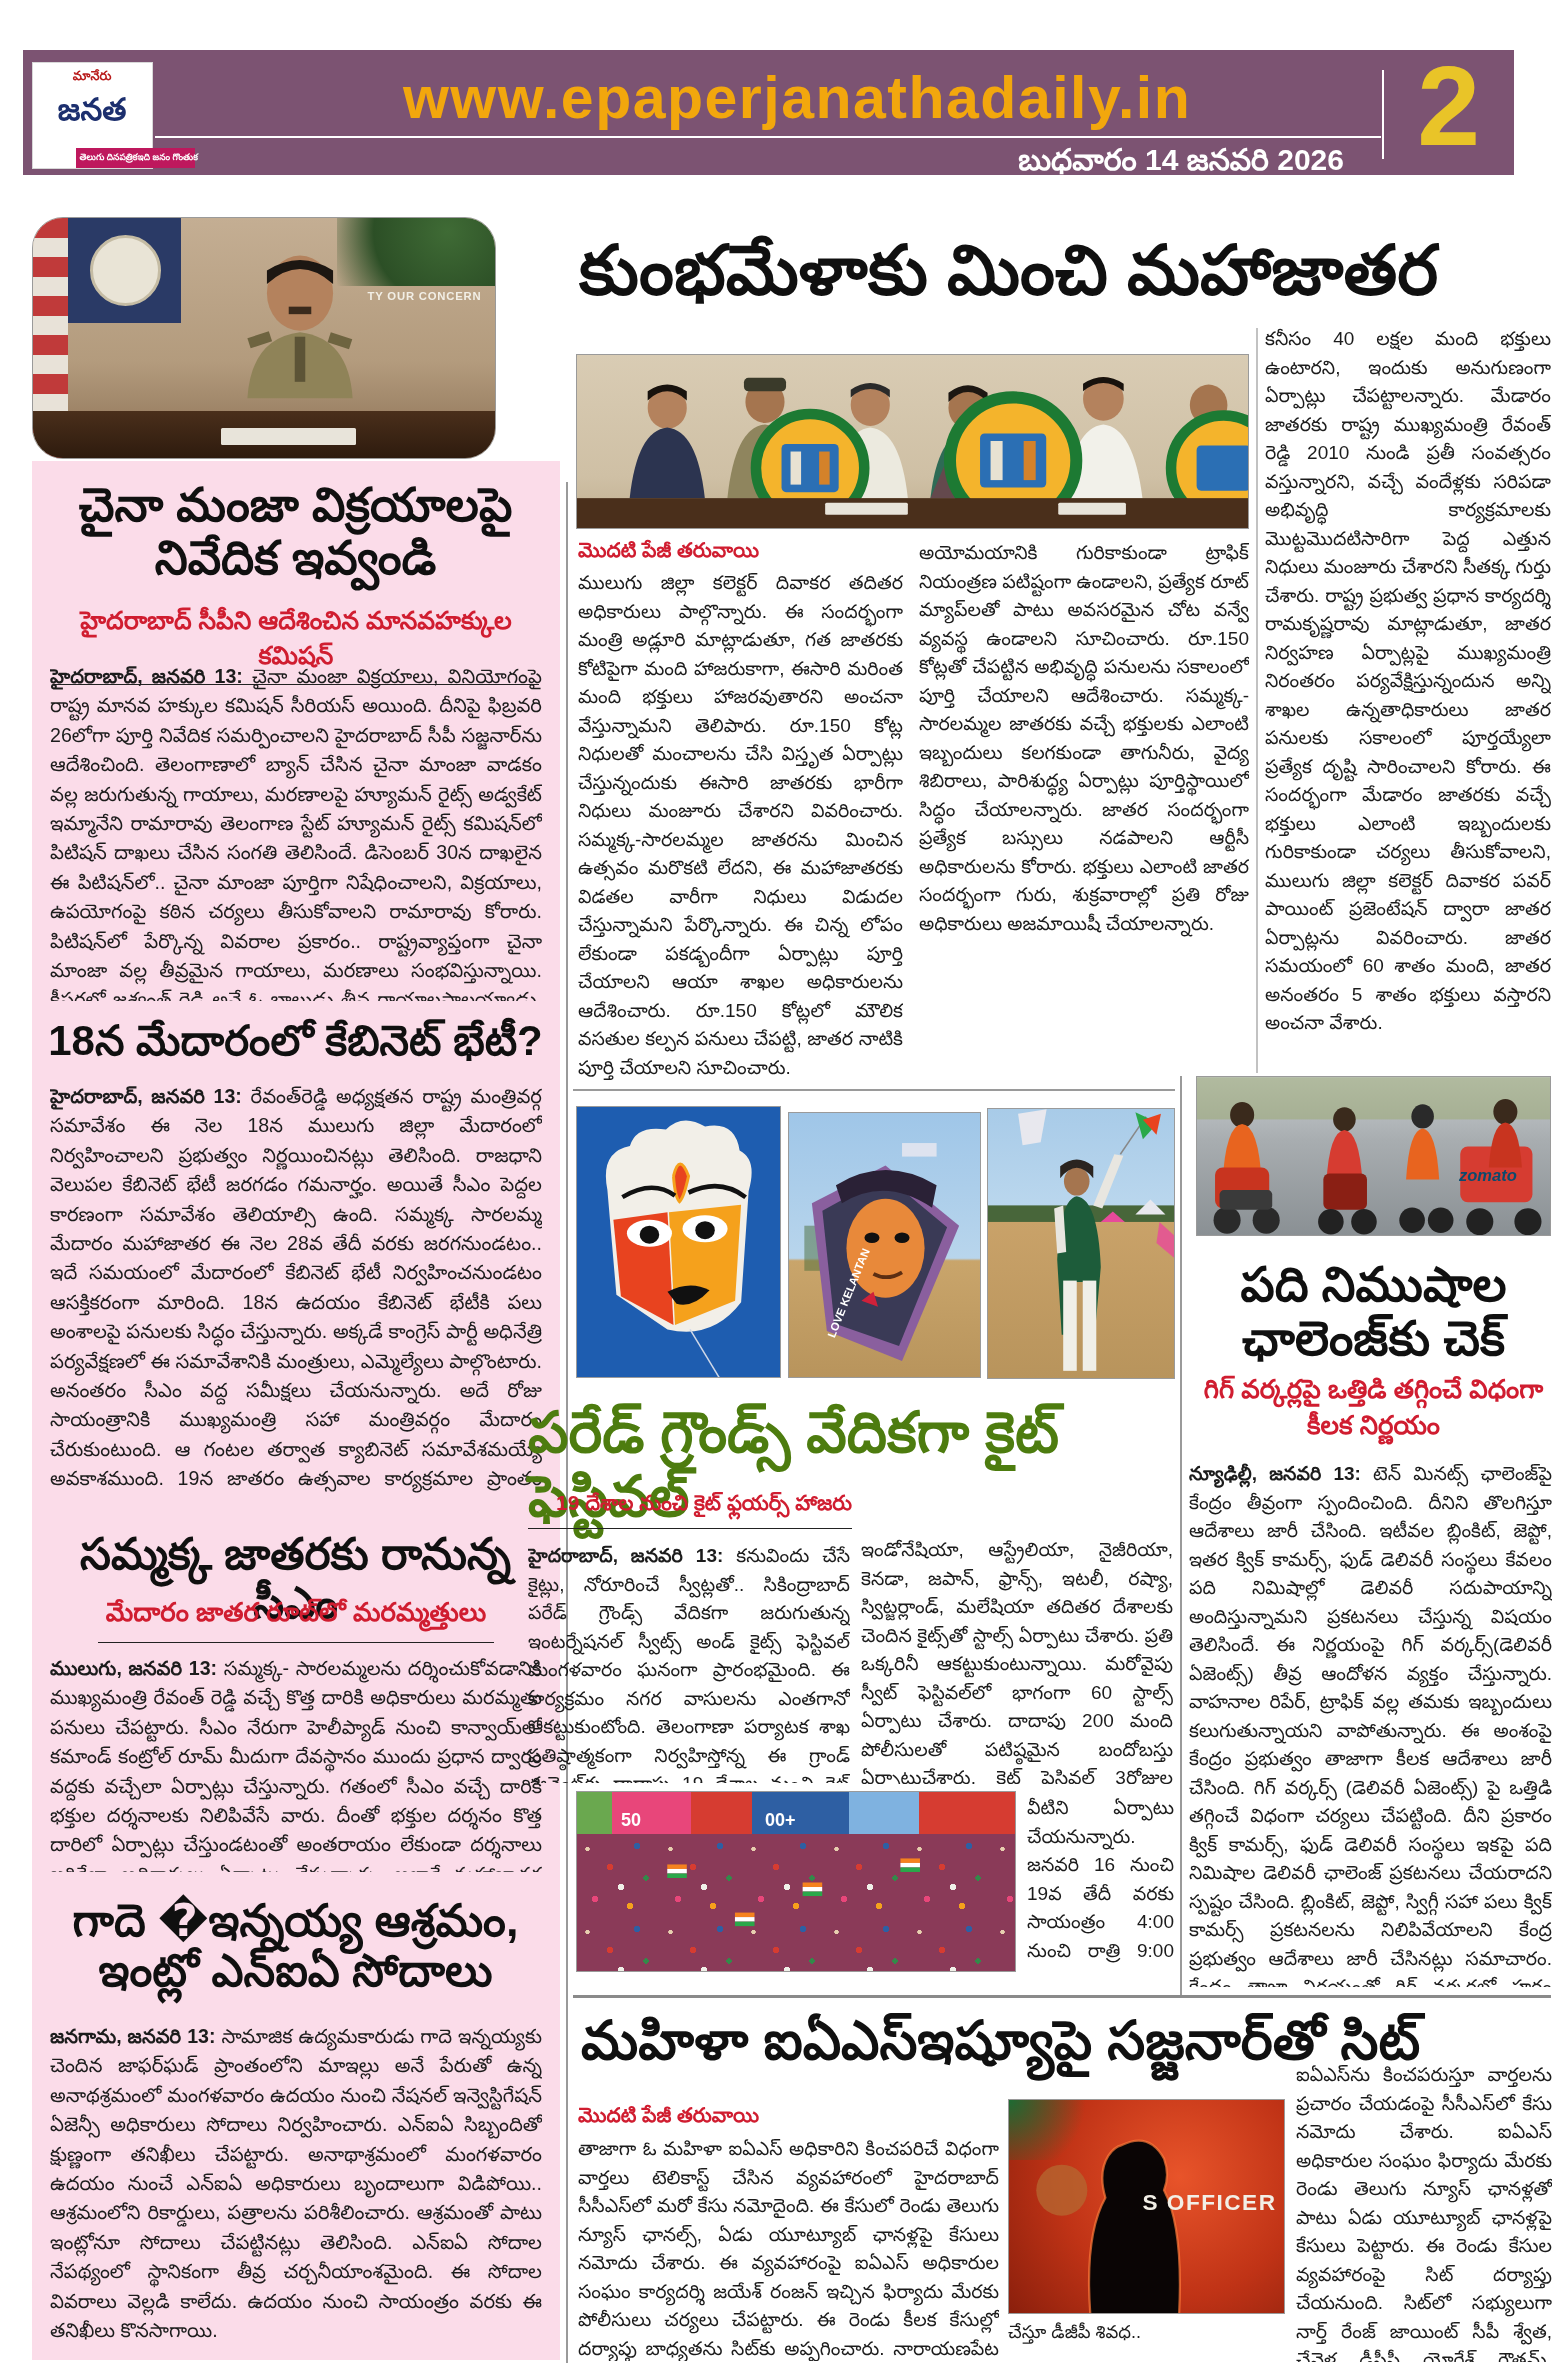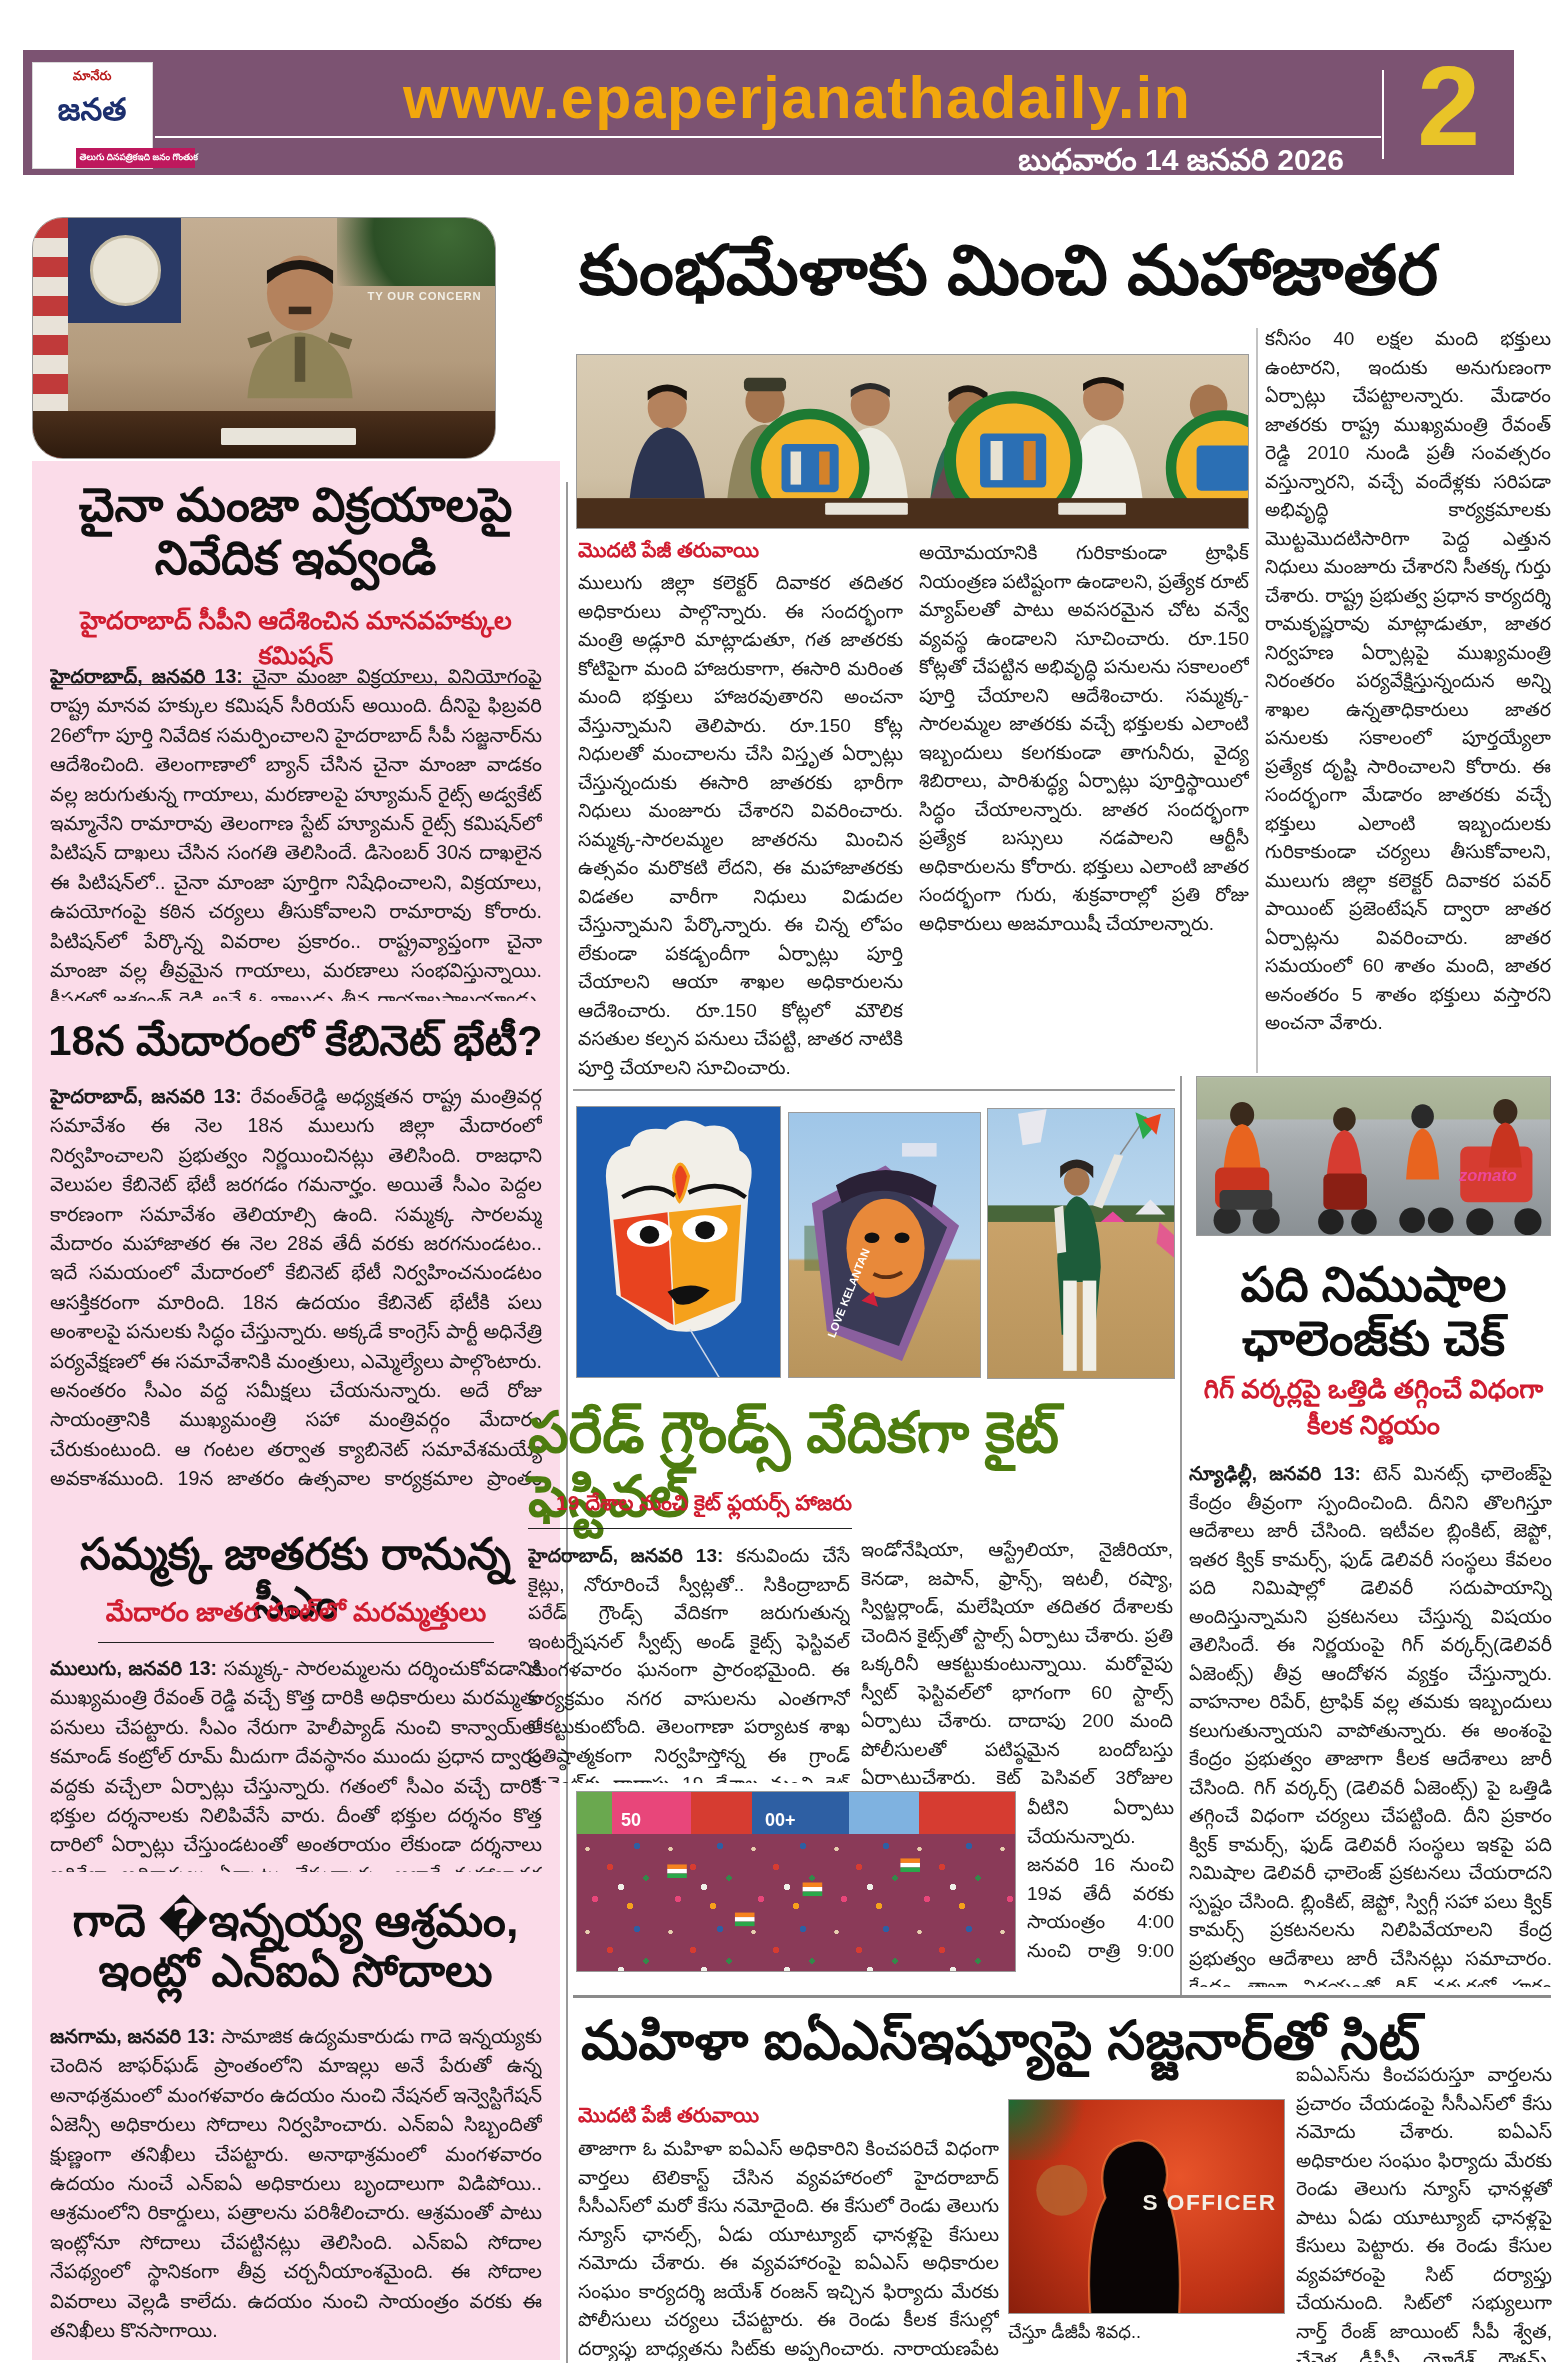--- a/index.html
+++ b/index.html
@@ -277,21 +277,21 @@
       <ellipse cx="300" cy="52" rx="15" ry="16" fill="#2a2a2a"></ellipse>
       <path d="M278 136 Q282 70 300 68 Q318 70 322 136 Z" fill="#e8641f"></path>
       <circle cx="286" cy="190" r="17" fill="#222"></circle>
         <circle cx="324" cy="190" r="17" fill="#222"></circle>
       <rect x="350" y="92" width="96" height="74" rx="10" fill="#d63c31"></rect>
       <ellipse cx="410" cy="46" rx="16" ry="17" fill="#3a2a1c"></ellipse>
       <path d="M388 120 Q392 62 410 60 Q428 62 432 120 Z" fill="#c8341f"></path>
       <circle cx="376" cy="192" r="18" fill="#222"></circle>
         <circle cx="440" cy="192" r="18" fill="#222"></circle>
     </svg>
-    <span style="position:absolute;right:33px;top:89px;color:#ec4899;font-weight:bold;font-size:16.6px;font-style:italic;">zomato</span>
+    <span style="position:absolute;right:33px;top:89px;color:#0c4a6e;font-weight:bold;font-size:16.6px;font-style:italic;">zomato</span>
   </div>
 
   <div class="abs headline center" style="left:1196px;top:1258px;width:355px;font-size:48px;">పది నిముషాల ఛాలెంజ్‌కు చెక్</div>
   <div class="abs red-sub" style="left:1196px;top:1371px;width:355px;font-size:26px;line-height:1.4;">గిగ్ వర్కర్లపై ఒత్తిడి తగ్గించే విధంగా కీలక నిర్ణయం</div>
   <div class="abs body-text" style="left:1189px;top:1460px;width:363px;height:527px;">
     <b class="lead">న్యూఢిల్లీ, జనవరి 13:</b>
     <span>టెన్ మినట్స్ ఛాలెంజ్‌పై కేంద్రం తీవ్రంగా స్పందించింది. దీనిని తొలగిస్తూ ఆదేశాలు జారీ చేసింది. ఇటీవల బ్లింకిట్, జెప్టో, ఇతర క్విక్ కామర్స్, ఫుడ్ డెలివరీ సంస్థలు కేవలం పది నిమిషాల్లో డెలివరీ సదుపాయాన్ని అందిస్తున్నామని ప్రకటనలు చేస్తున్న విషయం తెలిసిందే. ఈ నిర్ణయంపై గిగ్ వర్కర్స్(డెలివరీ ఏజెంట్స్) తీవ్ర ఆందోళన వ్యక్తం చేస్తున్నారు. వాహనాల రిపేర్, ట్రాఫిక్ వల్ల తమకు ఇబ్బందులు కలుగుతున్నాయని వాపోతున్నారు. ఈ అంశంపై కేంద్రం ప్రభుత్వం తాజాగా కీలక ఆదేశాలు జారీ చేసింది. గిగ్ వర్కర్స్ (డెలివరీ ఏజెంట్స్) పై ఒత్తిడి తగ్గించే విధంగా చర్యలు చేపట్టింది. దీని ప్రకారం క్విక్ కామర్స్, ఫుడ్ డెలివరీ సంస్థలు ఇకపై పది నిమిషాల డెలివరీ ఛాలెంజ్ ప్రకటనలు చేయరాదని స్పష్టం చేసింది. బ్లింకిట్, జెప్టో, స్విగ్గీ సహా పలు క్విక్ కామర్స్ ప్రకటనలను నిలిపివేయాలని కేంద్ర ప్రభుత్వం ఆదేశాలు జారీ చేసినట్లు సమాచారం. కేంద్రం తాజా నిర్ణయంతో గిగ్ వర్కర్లలో హర్షం వ్యక్తమవుతోంది. పది నిముషాల డెలివరీ ఛాలెంజ్ వల్ల ప్రమాదాలు పెరుగుతున్నాయని పలువురు ఆందోళన వ్యక్తం చేసిన నేపథ్యంలో కేంద్రం ఈ కీలక నిర్ణయం తీసుకుంది. సోషల్ మీడియా ఎక్స్-లాంఛ్ ఫామ్ నుంచి కూడా డెలివరీ సంస్థల ప్రకటనలపై విమర్శలు వచ్చాయి. డెలివరీ ఏజెంట్ల భద్రతే ముఖ్యమని నిర్ణయం తీసుకున్నట్లు అధికారులు వెల్లడించారు.</span>
   </div>
 
   <div class="abs" style="left:573px;top:1995px;width:978px;height:3px;background:#8a8a8a;"></div>

